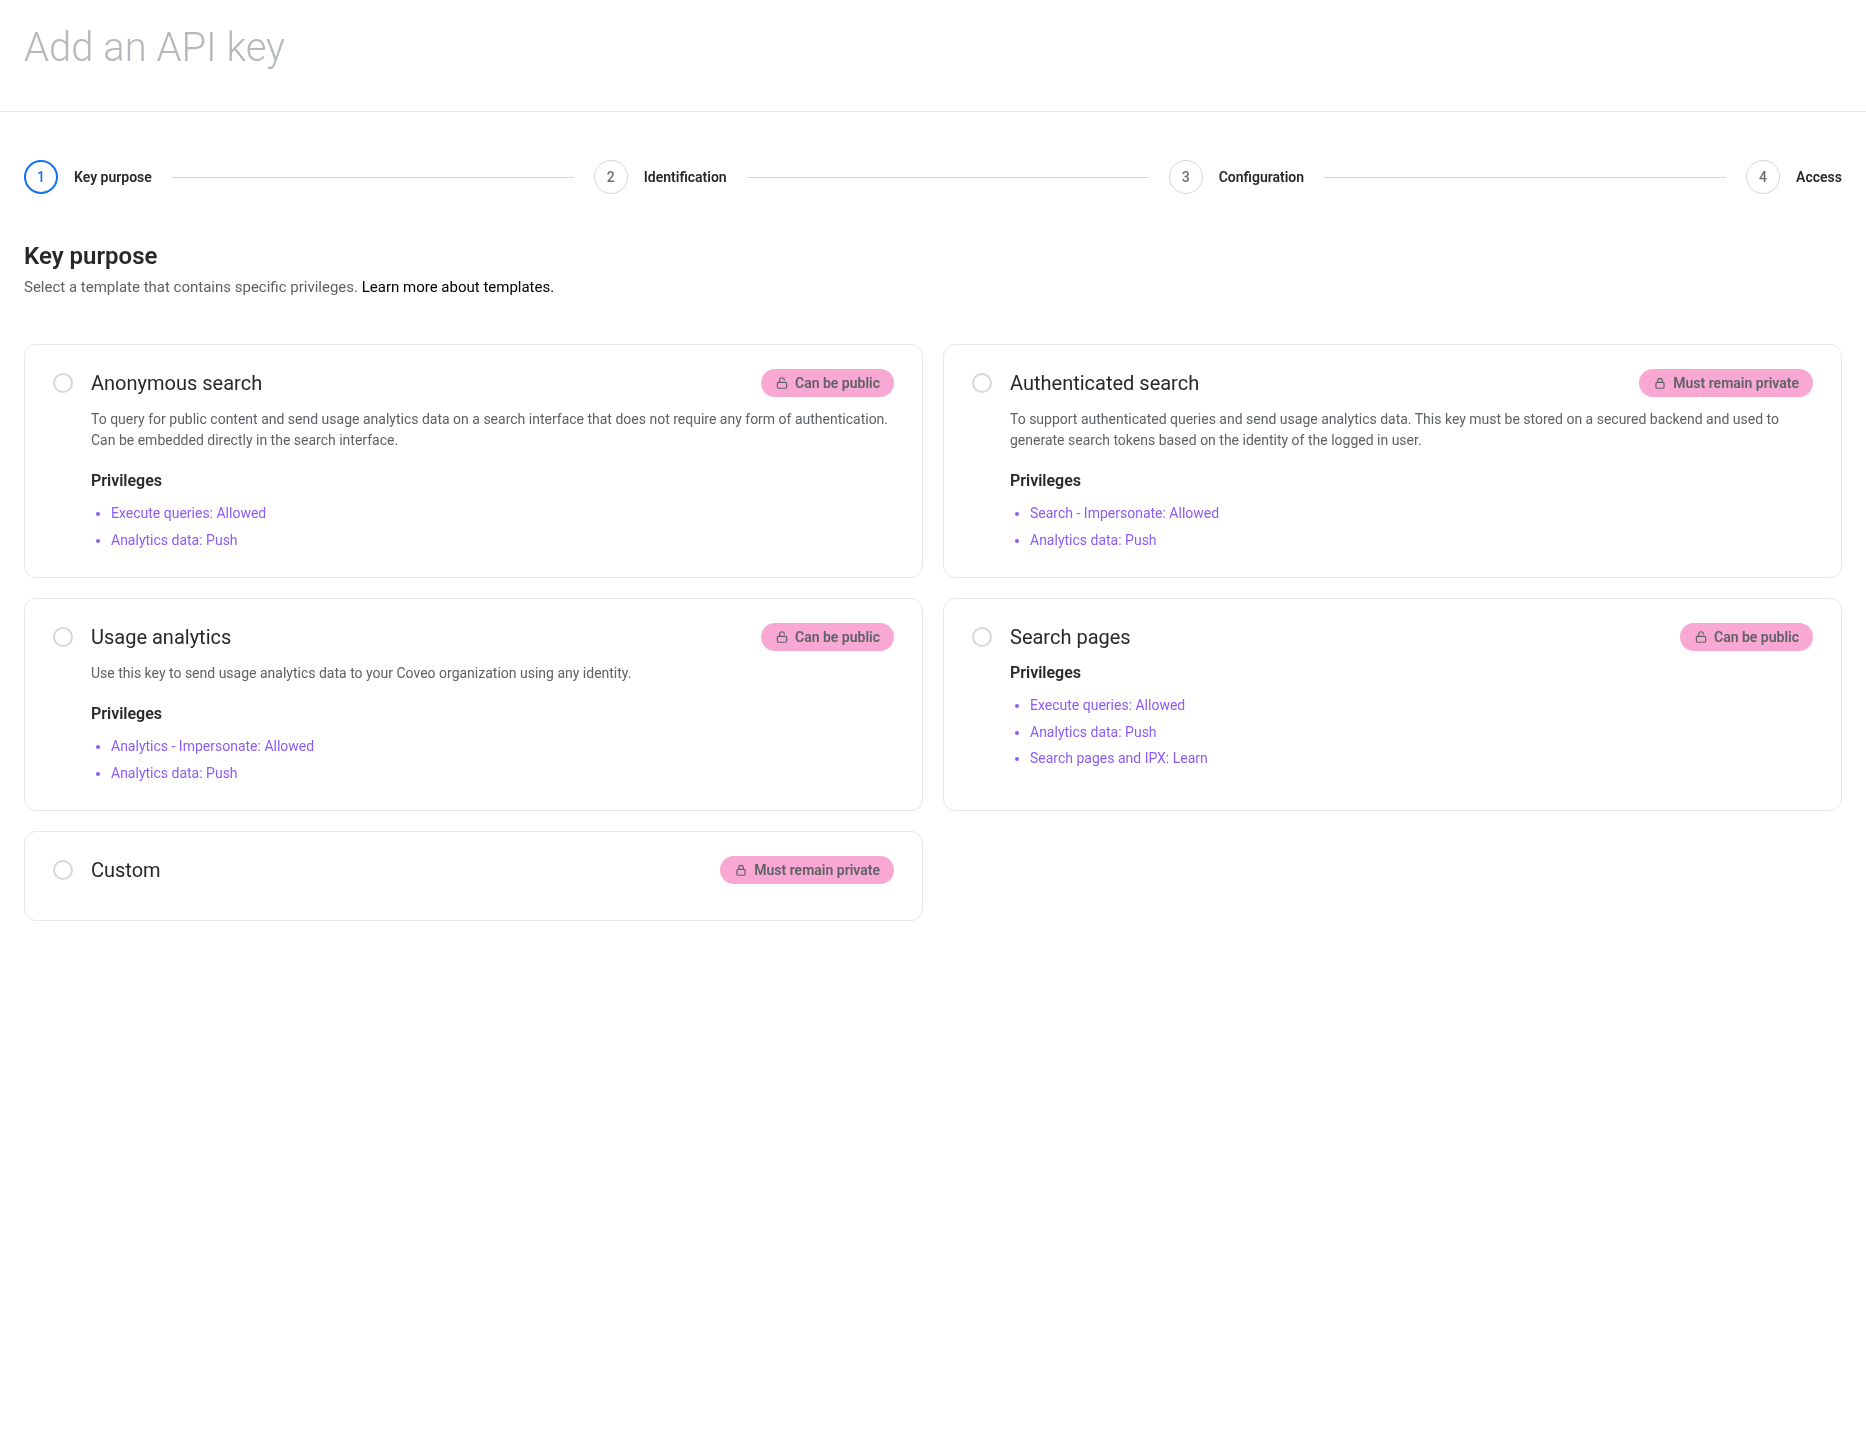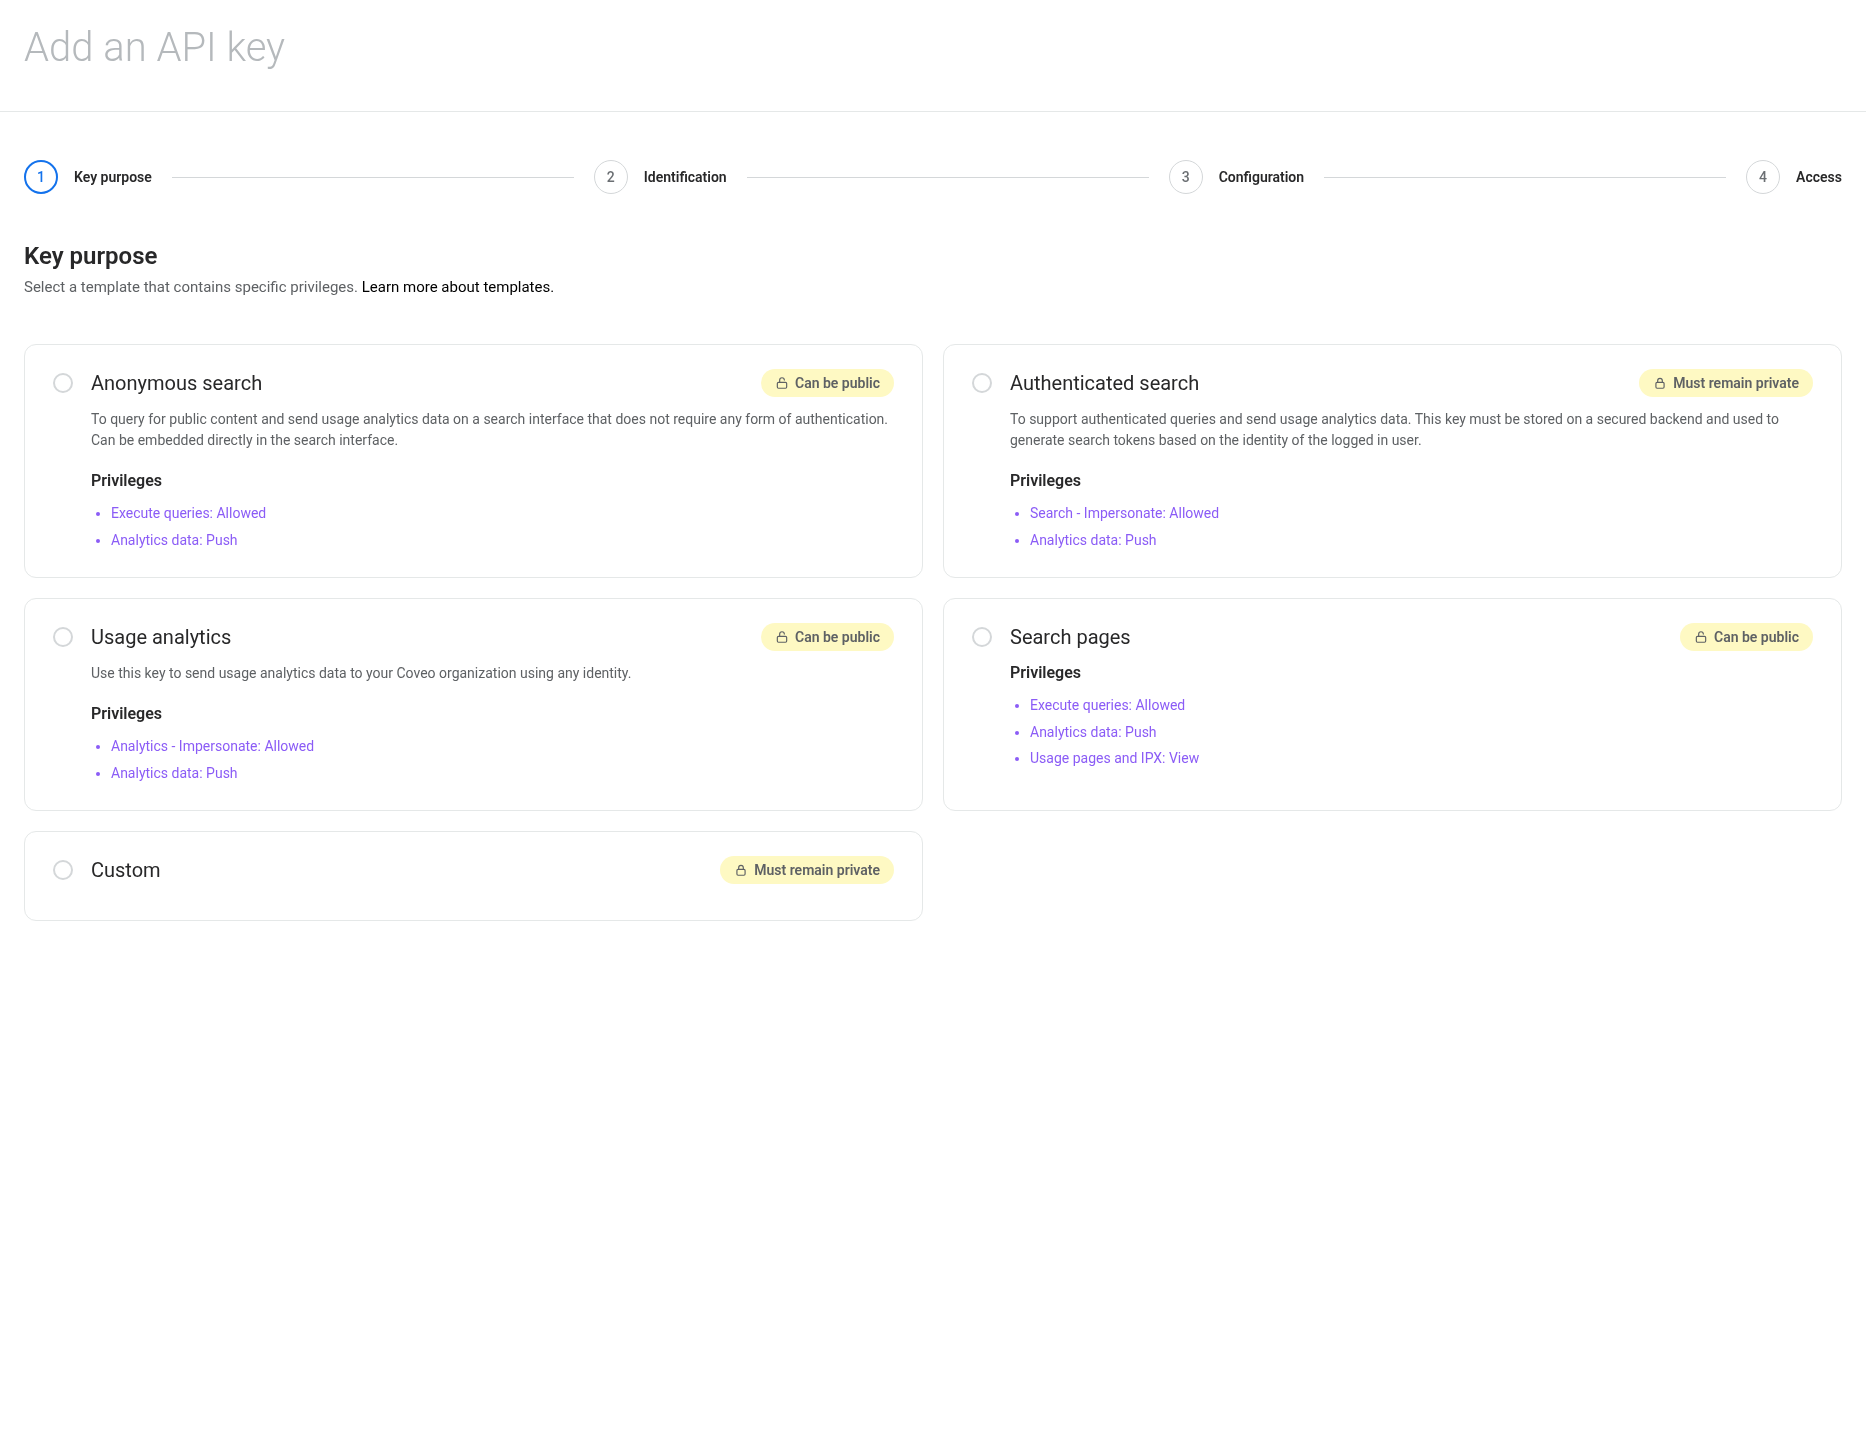--- a/index.html
+++ b/index.html
@@ -112,21 +112,21 @@
     font-size: 20px;
     font-weight: 400;
     color: #282829;
   }
   .badge {
     display: inline-flex;
     align-items: center;
     gap: 6px;
     padding: 6px 14px;
     border-radius: 16px;
-    background: #fef9c3;
+    background: #f9a8d4;
     color: #5e6164;
     font-size: 14px;
     font-weight: 600;
   }
   .badge svg {
     width: 14px;
     height: 14px;
   }
   .card-desc {
     font-size: 14px;
@@ -268,21 +268,21 @@
                   <path d="M8 11V7a4 4 0 0 1 8 0"></path>
                 </svg>
               </span>
               <span>Can be public</span>
             </div>
           </div>
           <div class="priv-heading">Privileges</div>
           <ul class="priv-list">
             <li>Execute queries: Allowed</li>
             <li>Analytics data: Push</li>
-            <li>Usage pages and IPX: View</li>
+            <li>Search pages and IPX: Learn</li>
           </ul>
         </div>
       </div>
       <div class="card half">
         <div class="radio"></div>
         <div class="card-body">
           <div class="card-header">
             <div class="card-title">Custom</div>
             <div class="badge">
               <span style="display: inline-flex;">

